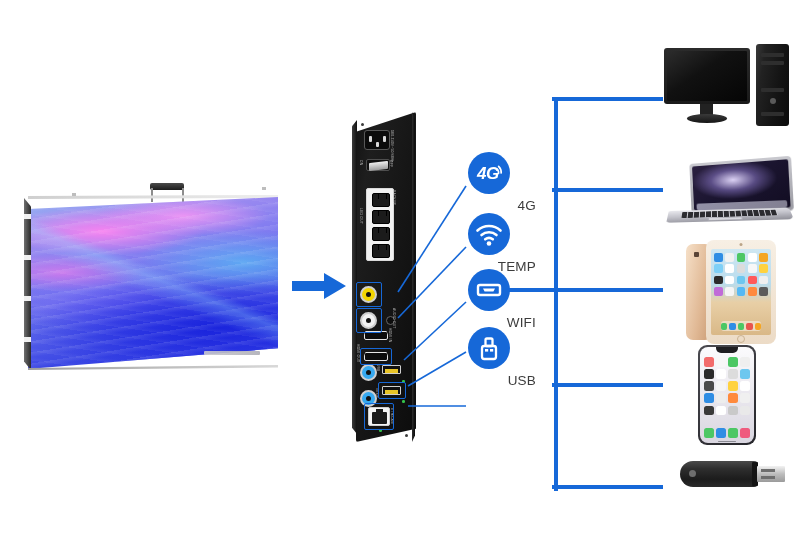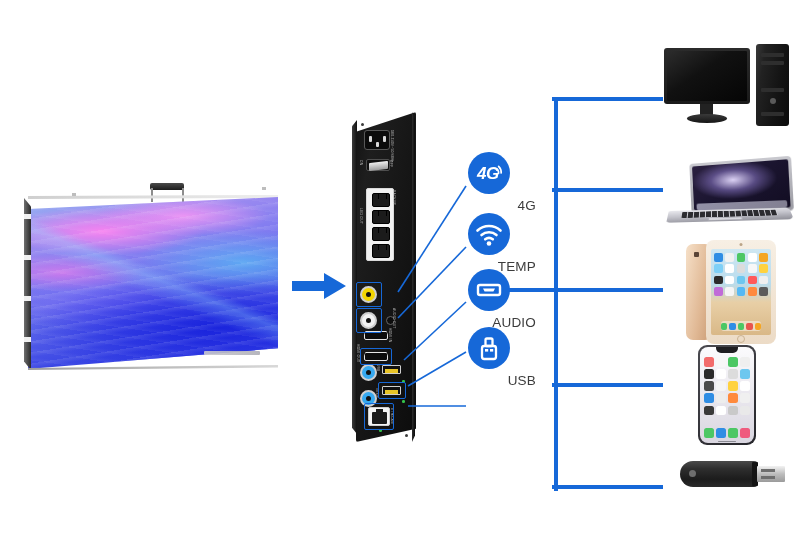--- a/index.html
+++ b/index.html
@@ -468,21 +468,21 @@
     <div class="badge-label">TEMP</div>
   </div>
 
   <div class="badge-group" style="left:442px; top:269px;">
     <div class="badge">
       <svg width="42" height="42" viewBox="0 0 42 42">
         <path d="M12 16 h18 a2 2 0 0 1 2 2 v6 a2 2 0 0 1 -2 2 h-18 a2 2 0 0 1 -2 -2 v-6 a2 2 0 0 1 2 -2 z" fill="none" stroke="#fff" stroke-width="2.4"></path>
         <path d="M15 19.6 h12 l-1.6 2.8 h-8.8 z" fill="#fff"></path>
       </svg>
     </div>
-    <div class="badge-label">AUDIO</div>
+    <div class="badge-label">WIFI</div>
   </div>
 
   <div class="badge-group" style="left:442px; top:327px;">
     <div class="badge">
       <svg width="42" height="42" viewBox="0 0 42 42">
         <rect x="14" y="19" width="14" height="13" rx="2.2" fill="none" stroke="#fff" stroke-width="2.3"></rect>
         <rect x="17.5" y="11.5" width="7" height="7.5" rx="1.4" fill="none" stroke="#fff" stroke-width="2.3"></rect>
         <rect x="17" y="22" width="3.2" height="2.6" fill="#fff"></rect>
         <rect x="22" y="22" width="3.2" height="2.6" fill="#fff"></rect>
       </svg>

